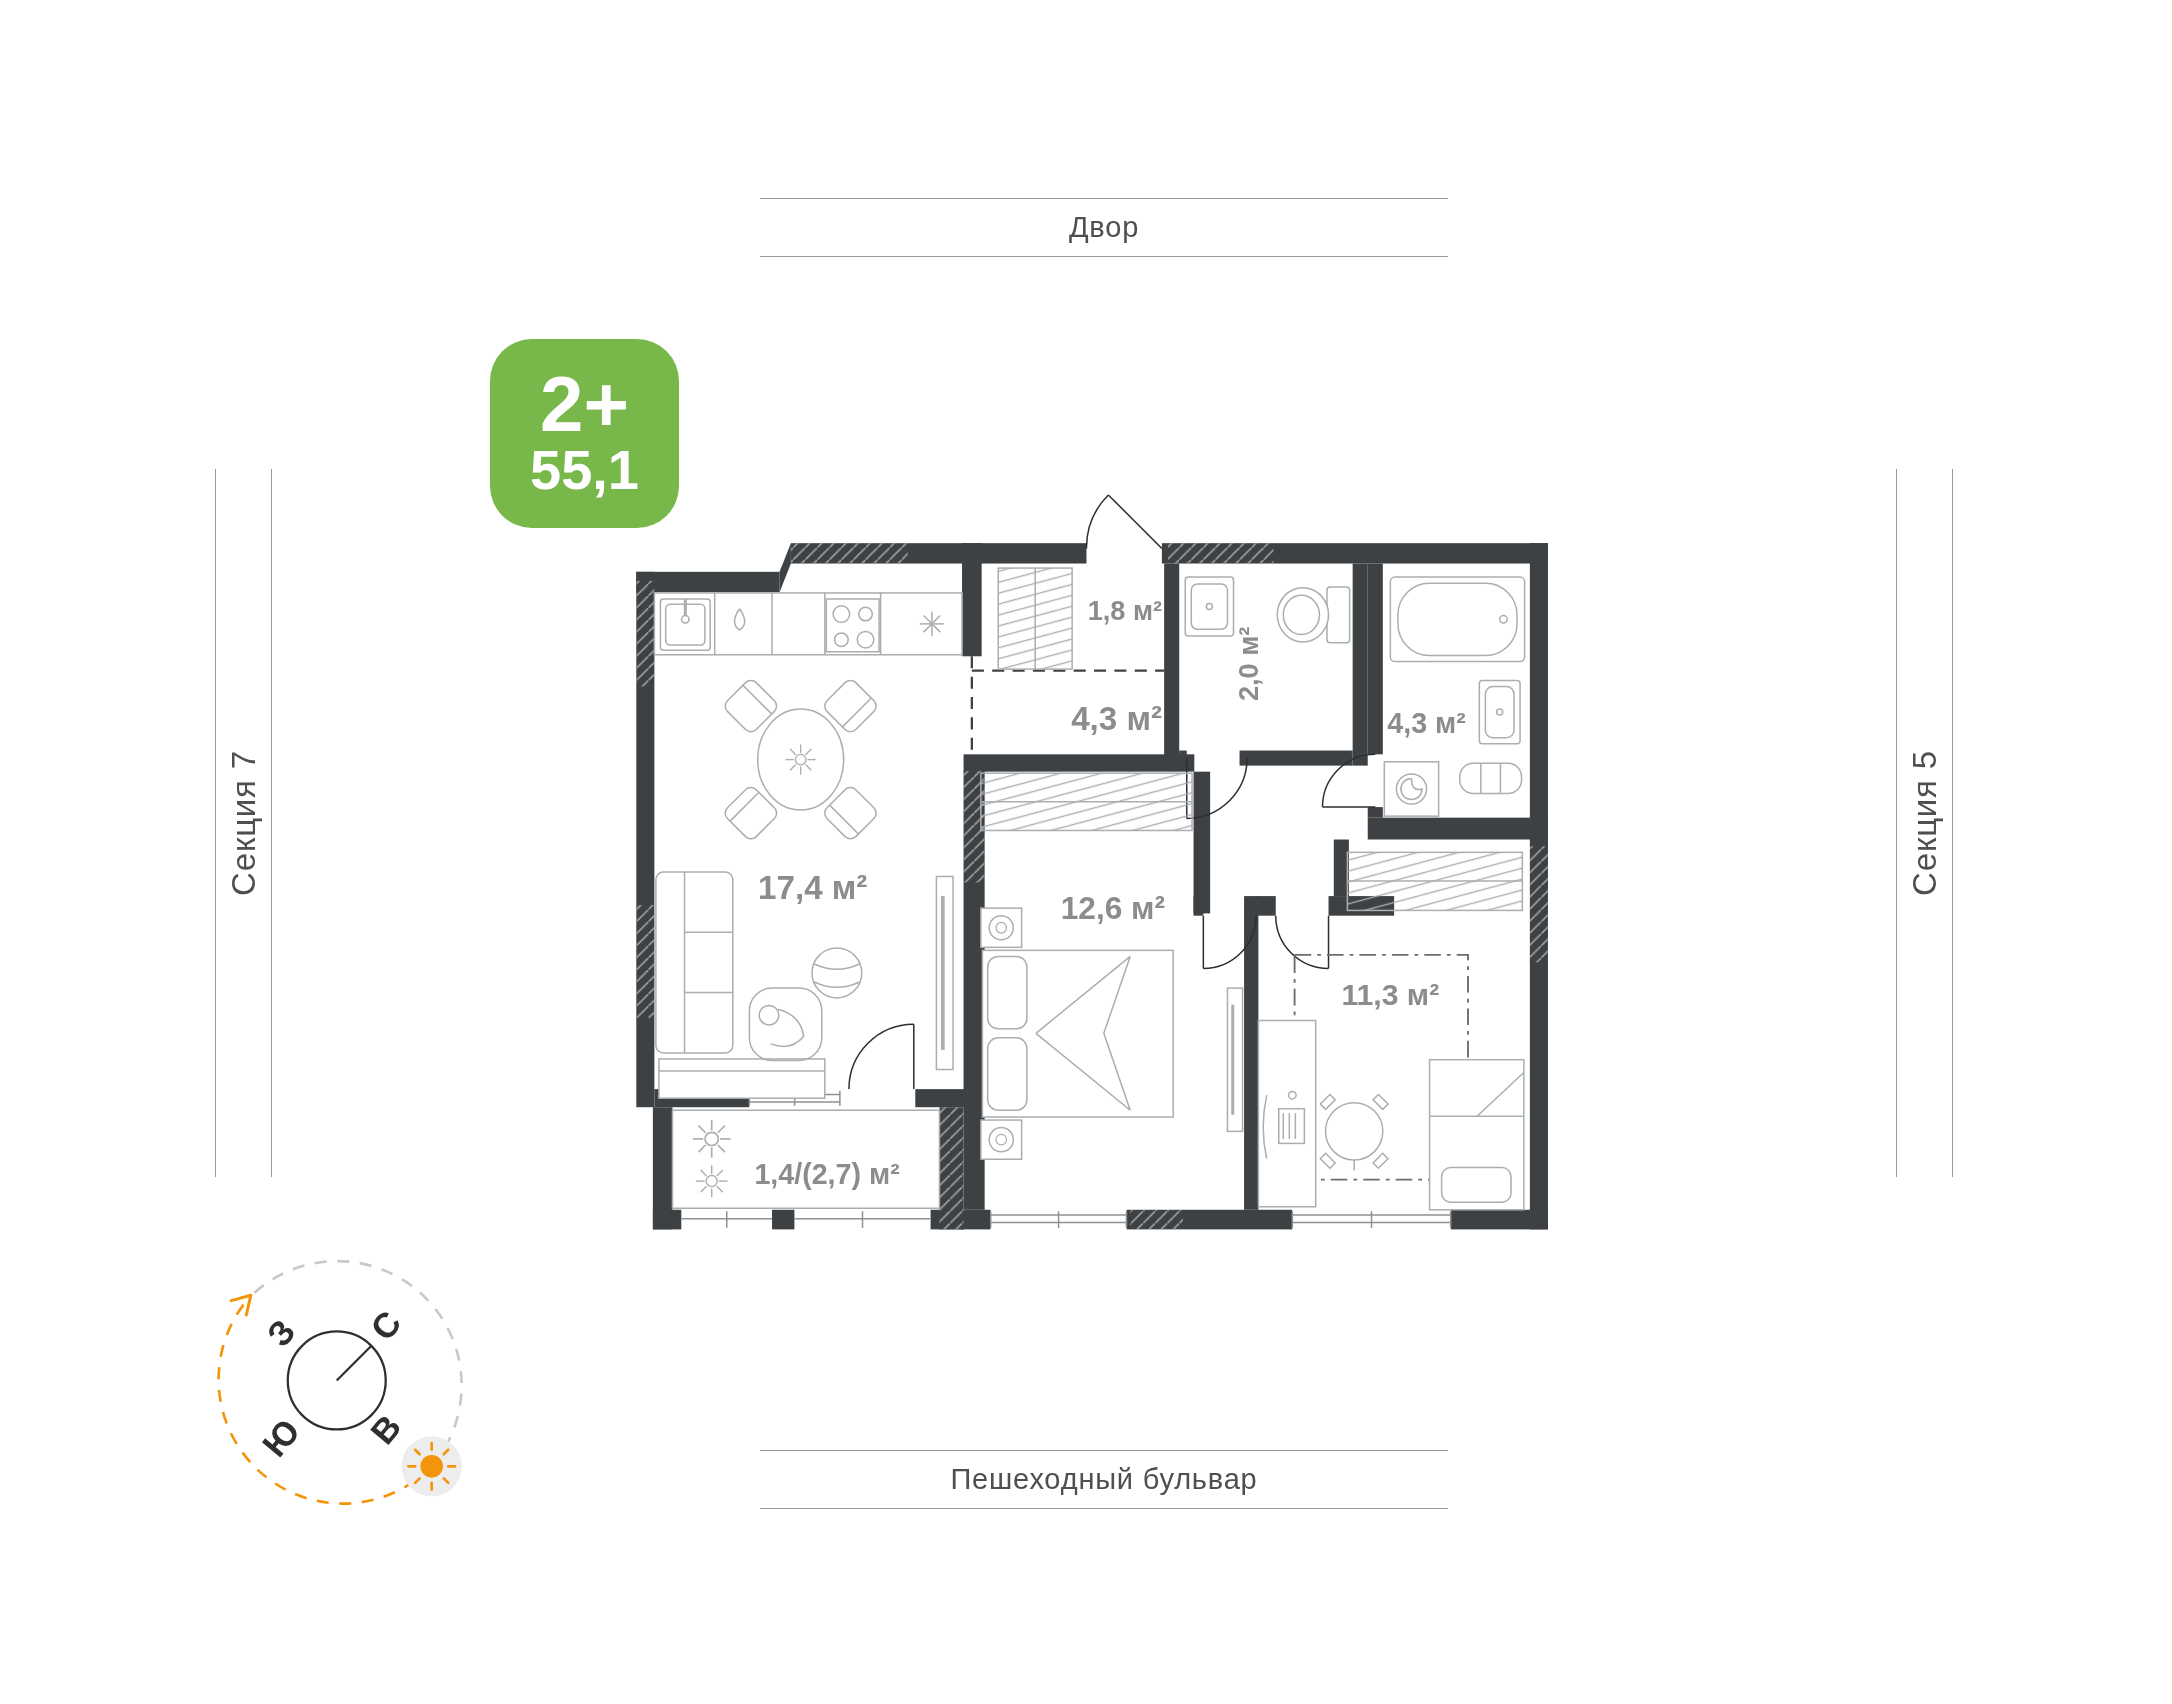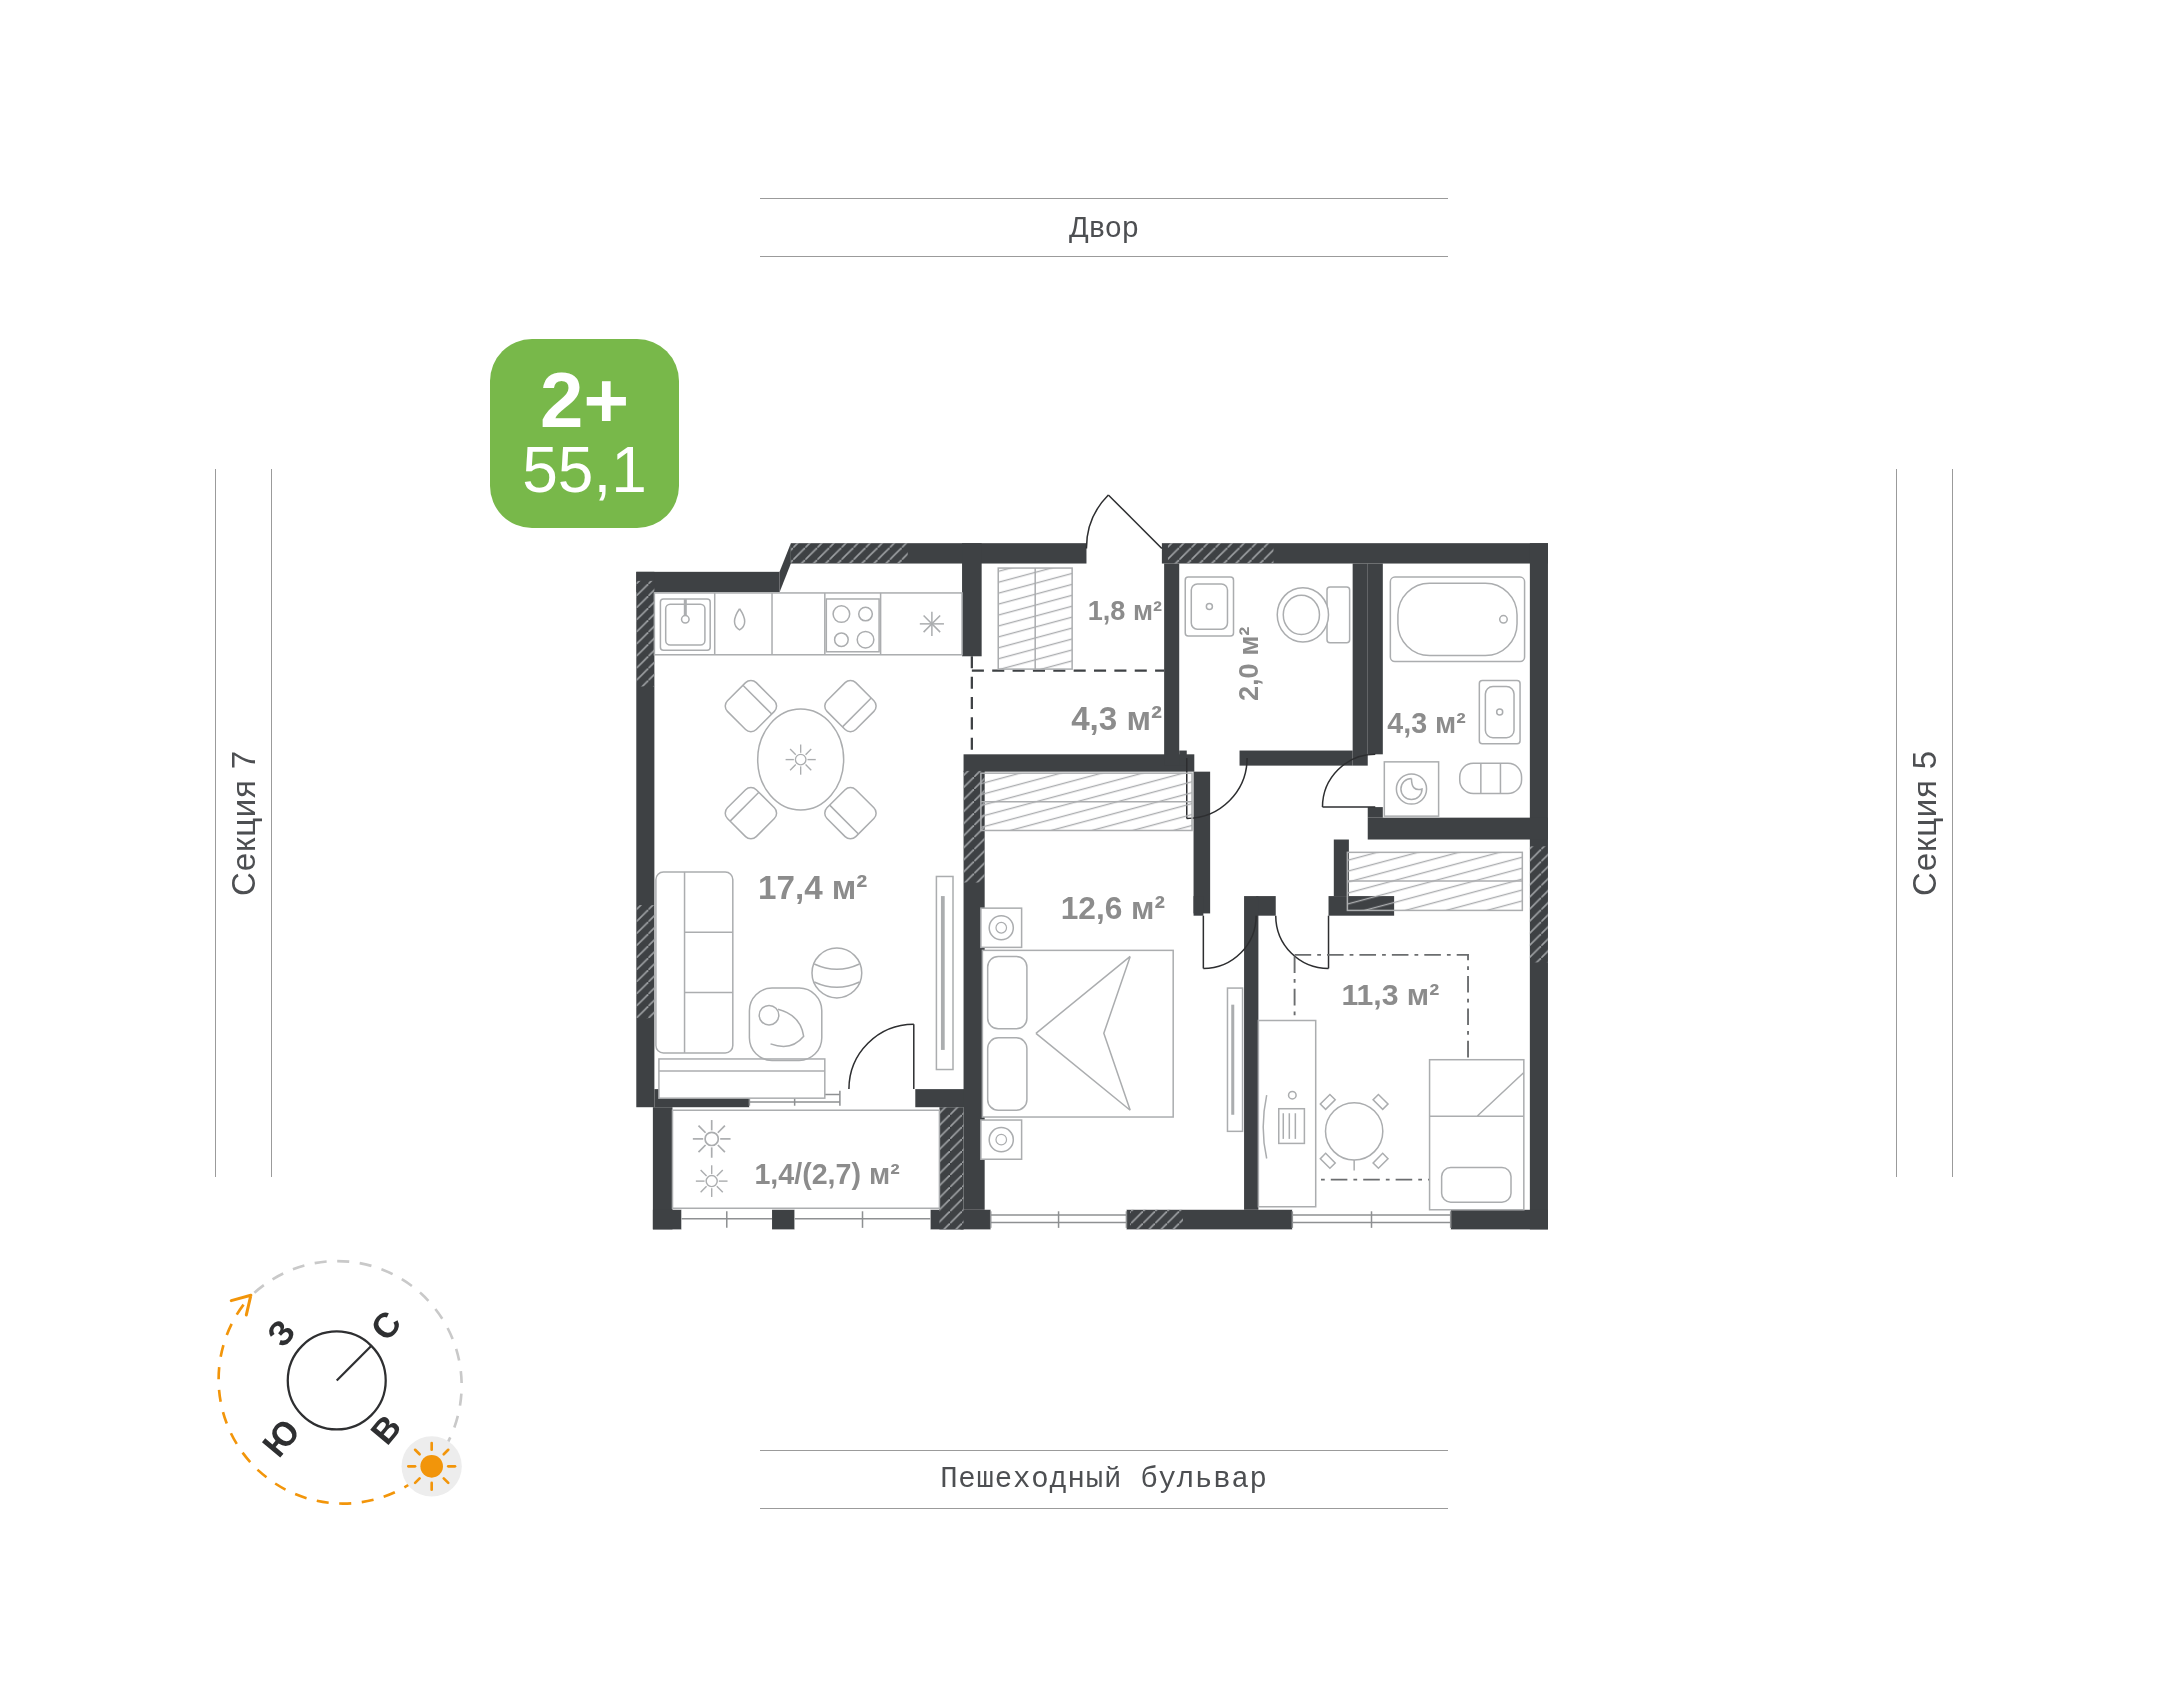--- a/index.html
+++ b/index.html
@@ -5,35 +5,35 @@
   html,body{margin:0;padding:0;background:#ffffff;}
   body{width:2172px;height:1705px;position:relative;overflow:hidden;
        font-family:"Liberation Sans","DejaVu Sans",sans-serif;}
 
   
   .street{position:absolute;left:760px;width:688px;height:57px;
           border-top:1.5px solid #9B9B9B;border-bottom:1.5px solid #9B9B9B;
           display:flex;align-items:center;justify-content:center;
           font-size:29px;font-weight:500;color:#4D4F52;letter-spacing:0.8px;}
   #street-top{top:198px;}
-  #street-bottom{top:1450px;font-family:Liberation Mono, monospace;}
+  #street-bottom{top:1450px;}
   .section{position:absolute;top:469px;width:55px;height:708px;
            border-left:1.5px solid #9B9B9B;border-right:1.5px solid #9B9B9B;}
   #section-left{left:215px;}
   #section-right{left:1896px;}
   .vlabel{position:absolute;top:50%;left:50%;
           transform:translate(-50%,-50%) rotate(-90deg);white-space:nowrap;
           font-size:33px;font-weight:500;color:#4D4F52;letter-spacing:0.8px;}
 
   
   .badge{position:absolute;left:490px;top:339px;width:189px;height:189px;
          background:#78B84A;border-radius:42px;color:#ffffff;
          display:flex;flex-direction:column;align-items:center;justify-content:center;}
   .badge .rooms{font-size:78px;font-weight:bold;line-height:0.95;}
-  .badge .area{font-size:64px;font-weight:normal;line-height:1.05;}
+  .badge .area{font-size:56px;font-weight:bold;line-height:1.05;}
 
   
   #plan-svg{position:absolute;left:636px;top:464px;}
   #compass-svg{position:absolute;left:177px;top:1226px;}
 
   svg text.arealabel{font-family:"Liberation Sans","DejaVu Sans",sans-serif;
         font-weight:bold;fill:#8C8C8C;}
   svg text.compassletter{font-family:"Liberation Sans","DejaVu Sans",sans-serif;
         font-weight:600;fill:#2E2F31;font-size:46px;}
 </style>

